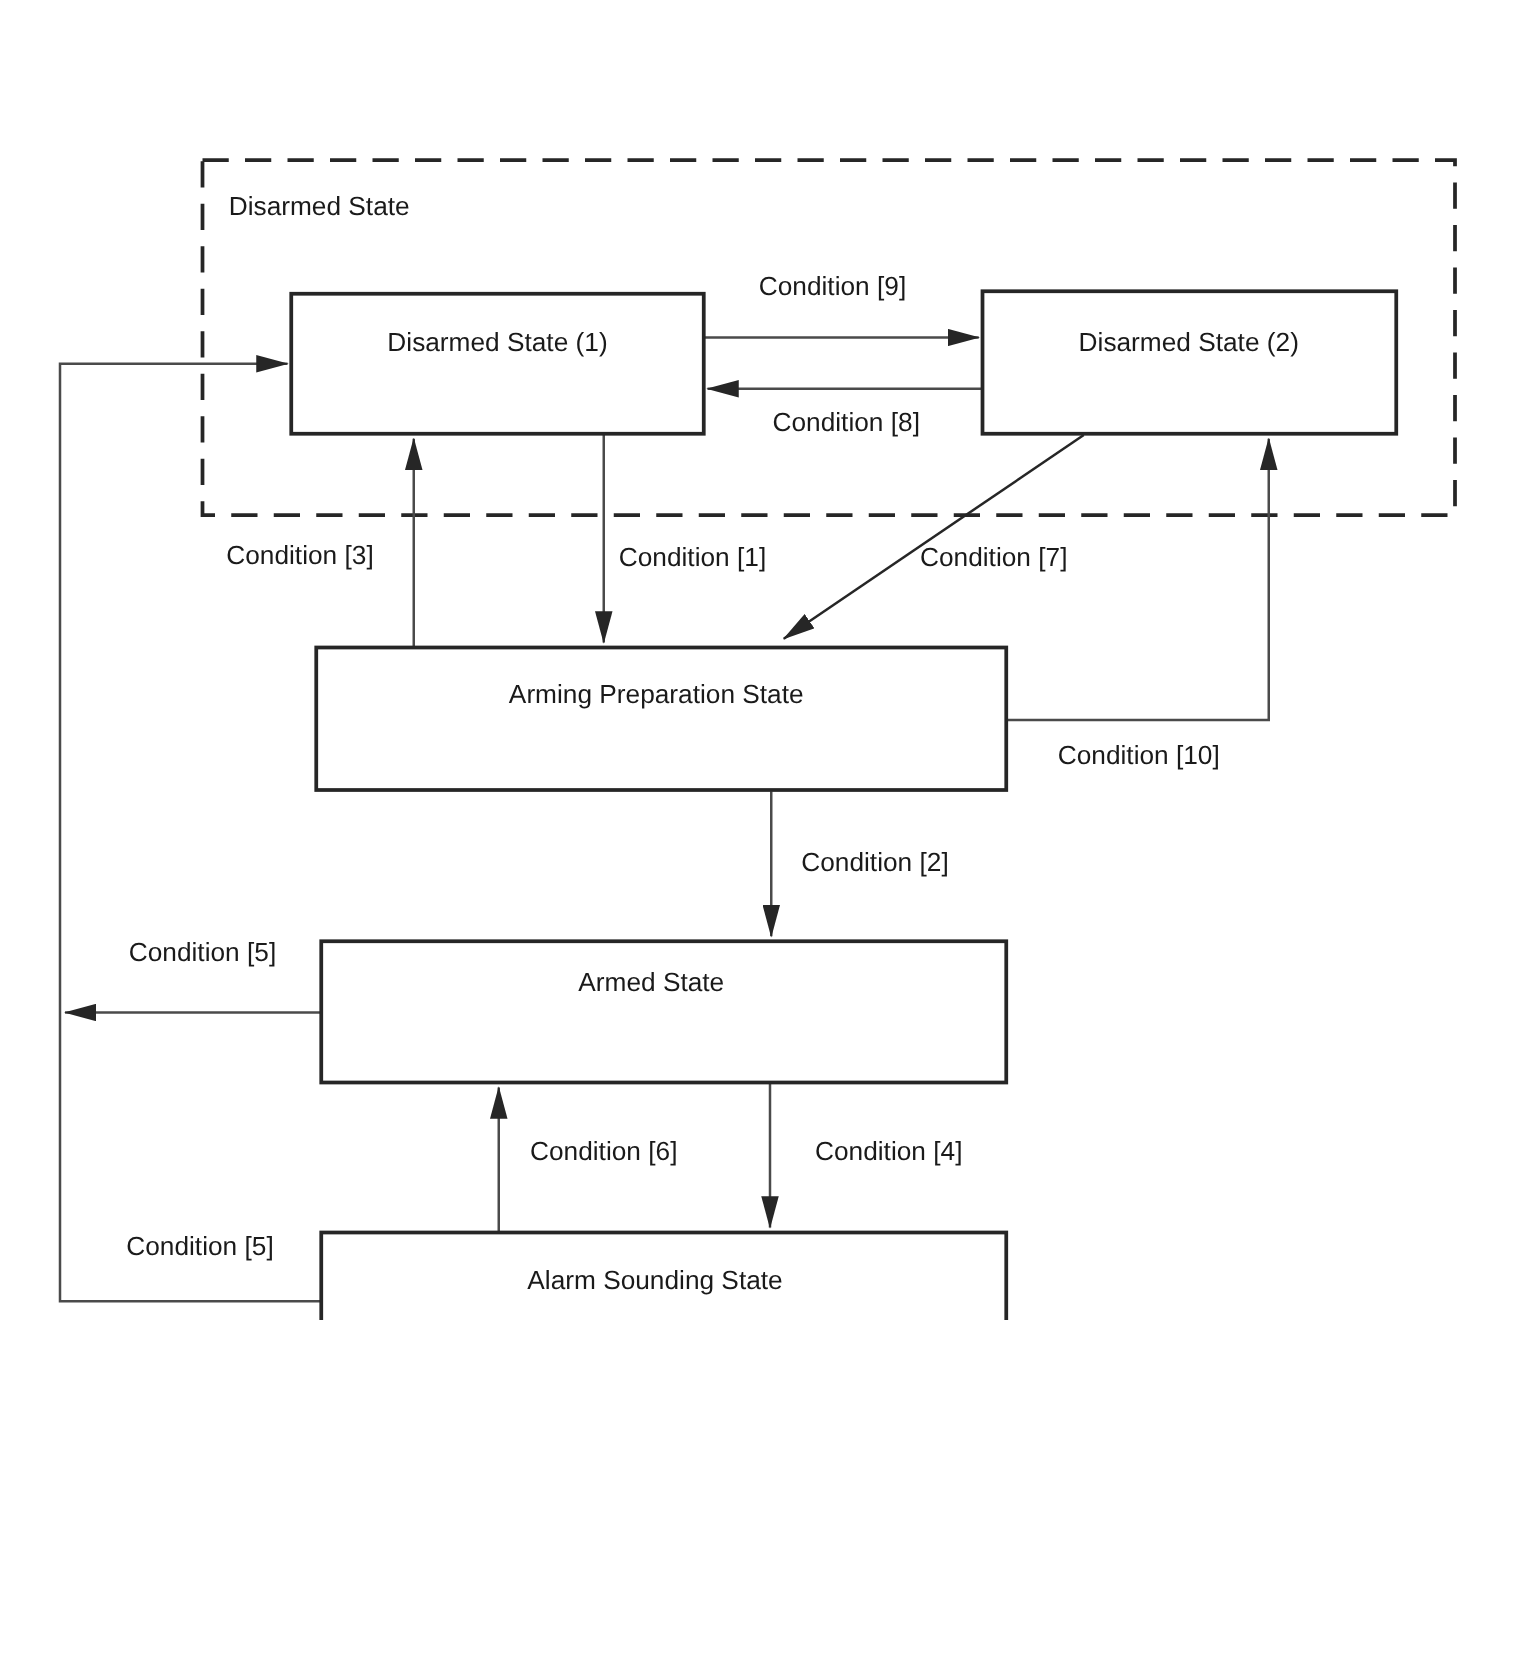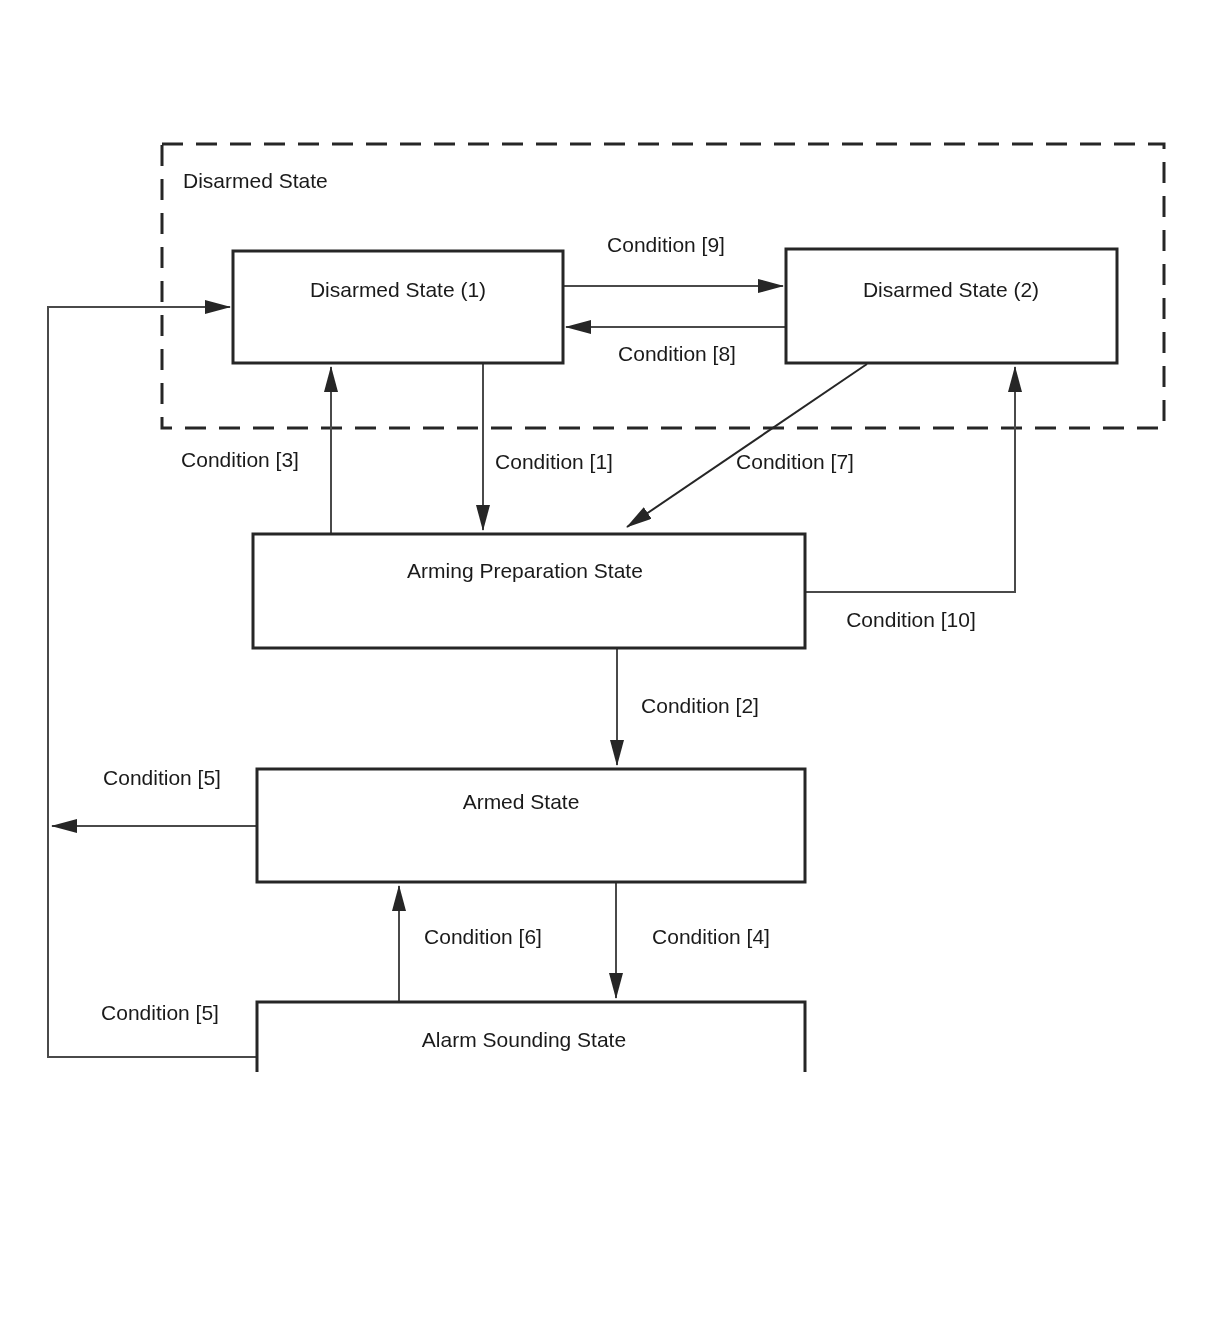--- a/index.html
+++ b/index.html
@@ -1,19 +1,19 @@
 <!DOCTYPE html>
 <html style="--background: #ffffff; --line: #4a4a4a; --box-border: #262626; --text: #1a1a1a;"><head>
 <meta charset="utf-8">
 <style>
   :root{
     --background:#ffffff; --line:#4a4a4a; --box-border:#262626; --text:#1a1a1a;
   }
   html,body{margin:0;padding:0;background:var(--background);}
-  .stage{width:1210px;height:1056px;position:relative;background:var(--background);margin-top:16px;}
+  .stage{width:1210px;height:1056px;position:relative;background:var(--background);}
   svg{display:block;}
   .conn{stroke:var(--line);stroke-width:2;fill:none;}
   .diag{stroke:var(--box-border);stroke-width:2;fill:none;}
   .state-box{fill:#ffffff;stroke:var(--box-border);stroke-width:3;}
   .group-box{fill:none;stroke:var(--box-border);stroke-width:3;stroke-dasharray:21 13;}
   .arrowhead{fill:var(--box-border);stroke:none;}
   text{font-family:"Liberation Sans","DejaVu Sans",sans-serif;font-size:21px;fill:var(--text);}
   .state-label{text-anchor:middle;}
   .cond-label{text-anchor:middle;}
   .group-label{text-anchor:start;}

